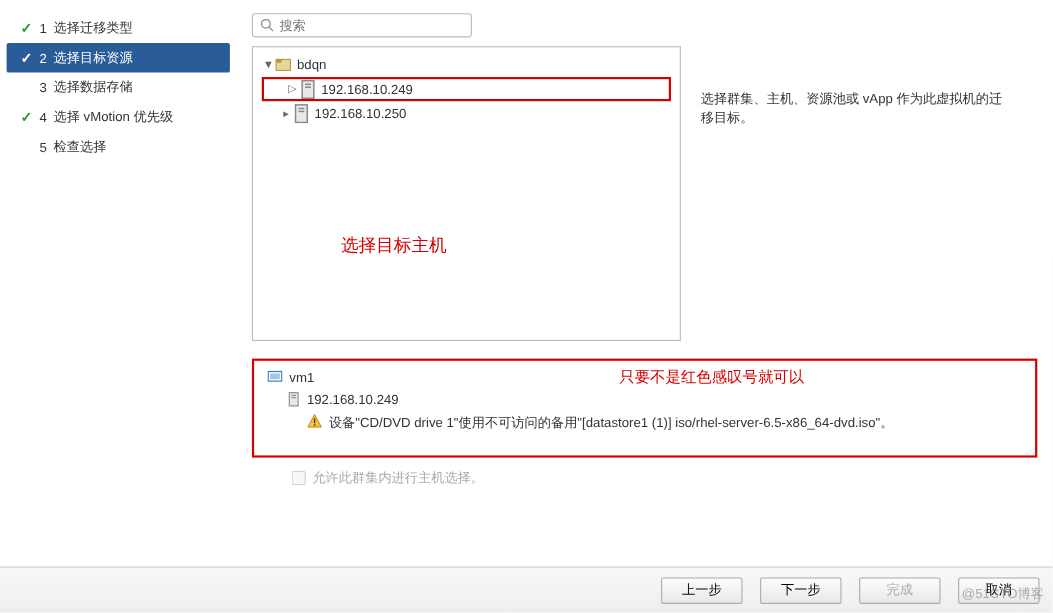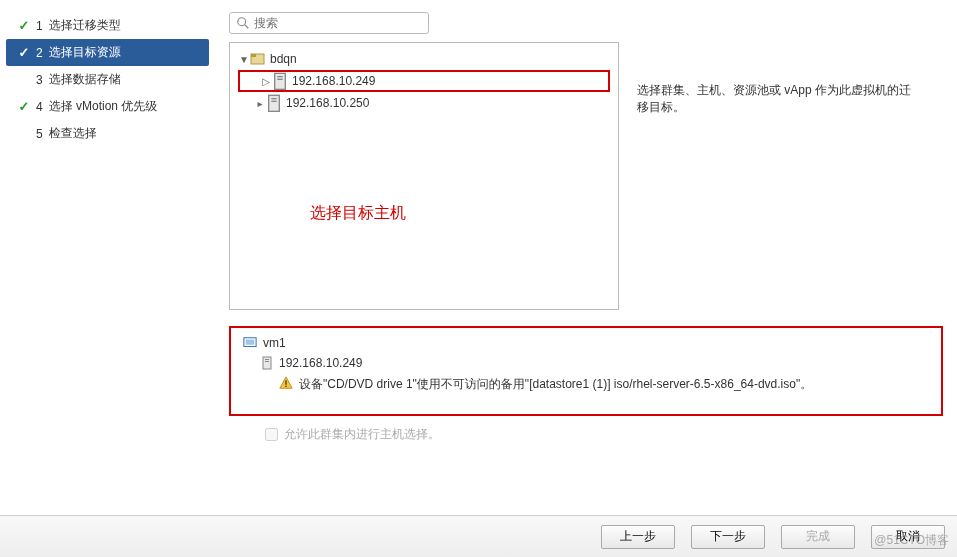--- a/index.html
+++ b/index.html
@@ -25,21 +25,21 @@
 .search input { border: none; outline: none; font-size: 12px; flex: 1; background: transparent; }
 .content-row { display: flex; flex: 0 0 auto; }
 .tree-panel { border: 1px solid #bbb; width: 390px; height: 268px; background: #fff; overflow: auto; position: relative; }
 .tree { padding: 6px 4px; }
 .tree-row { display: flex; align-items: center; height: 20px; font-size: 12px; cursor: pointer; }
 .tree-row .arrow { width: 12px; text-align: center; color: #666; font-size: 10px; }
 .tree-row .icon-slot { width: 16px; height: 14px; display: inline-flex; align-items: center; justify-content: center; margin-right: 4px; }
 .tree-row.lvl0 { padding-left: 4px; }
 .tree-row.lvl1 { padding-left: 20px; }
 .tree-row.selected-box { border: 2px solid #d20000; margin: 1px 4px; padding-top:1px; padding-bottom:1px; height:22px; }
-.red-annot { position: absolute; color: #d20000; font-size: 16px; left: 80px; top: 160px; font-family: Liberation Mono, monospace; }
+.red-annot { position: absolute; color: #d20000; font-size: 16px; left: 80px; top: 170px; font-family: Liberation Mono, monospace; }
 .hint { margin-left: 18px; margin-top: 40px; font-size: 12px; color: #333; width: 280px; }
 .compat-section { margin-top: 16px; }
 .compat-label { font-size: 12px; margin-bottom: 4px; padding-left: 2px; }
 .compat-box { border: 2px solid #d20000; background: #fff; padding: 8px 12px; position: relative; min-height: 90px; }
 .compat-box .vm-line { display: flex; align-items: center; margin-bottom: 6px; }
 .compat-box .host-line { display: flex; align-items: center; margin-bottom: 6px; padding-left: 18px; }
 .compat-box .warn-line { display: flex; align-items: flex-start; padding-left: 36px; }
 .compat-box .warn-icon { width: 14px; height: 14px; margin-right: 6px; flex-shrink: 0; }
 .red-annot2 { position: absolute; color: #d20000; font-size: 14px; right: 210px; top: 6px; }
 .cluster-check { margin-top: 10px; display: flex; align-items: center; color: #aaa; padding-left: 36px; }
@@ -162,20 +162,21 @@
           <div class="warn-line">
             <span class="warn-icon">
               <svg viewBox="0 0 16 16">
                   <polygon points="8,1 15,14 1,14" fill="#f6c342" stroke="#b8860b"></polygon>
                   <rect x="7.2" y="5" width="1.6" height="5" fill="#5a3e00"></rect>
                   <rect x="7.2" y="11" width="1.6" height="1.6" fill="#5a3e00"></rect>
                 </svg>
             </span>
             <span>设备"CD/DVD drive 1"使用不可访问的备用"[datastore1 (1)] iso/rhel-server-6.5-x86_64-dvd.iso"。</span>
           </div>
+          <div class="red-annot2">只要不是红色感叹号就可以</div>
         </div>
         <div class="cluster-check">
           <input type="checkbox" disabled="" style="">
           <span>允许此群集内进行主机选择。</span>
         </div>
       </div>
     </div>
   </div>
 
   <div class="footer">

